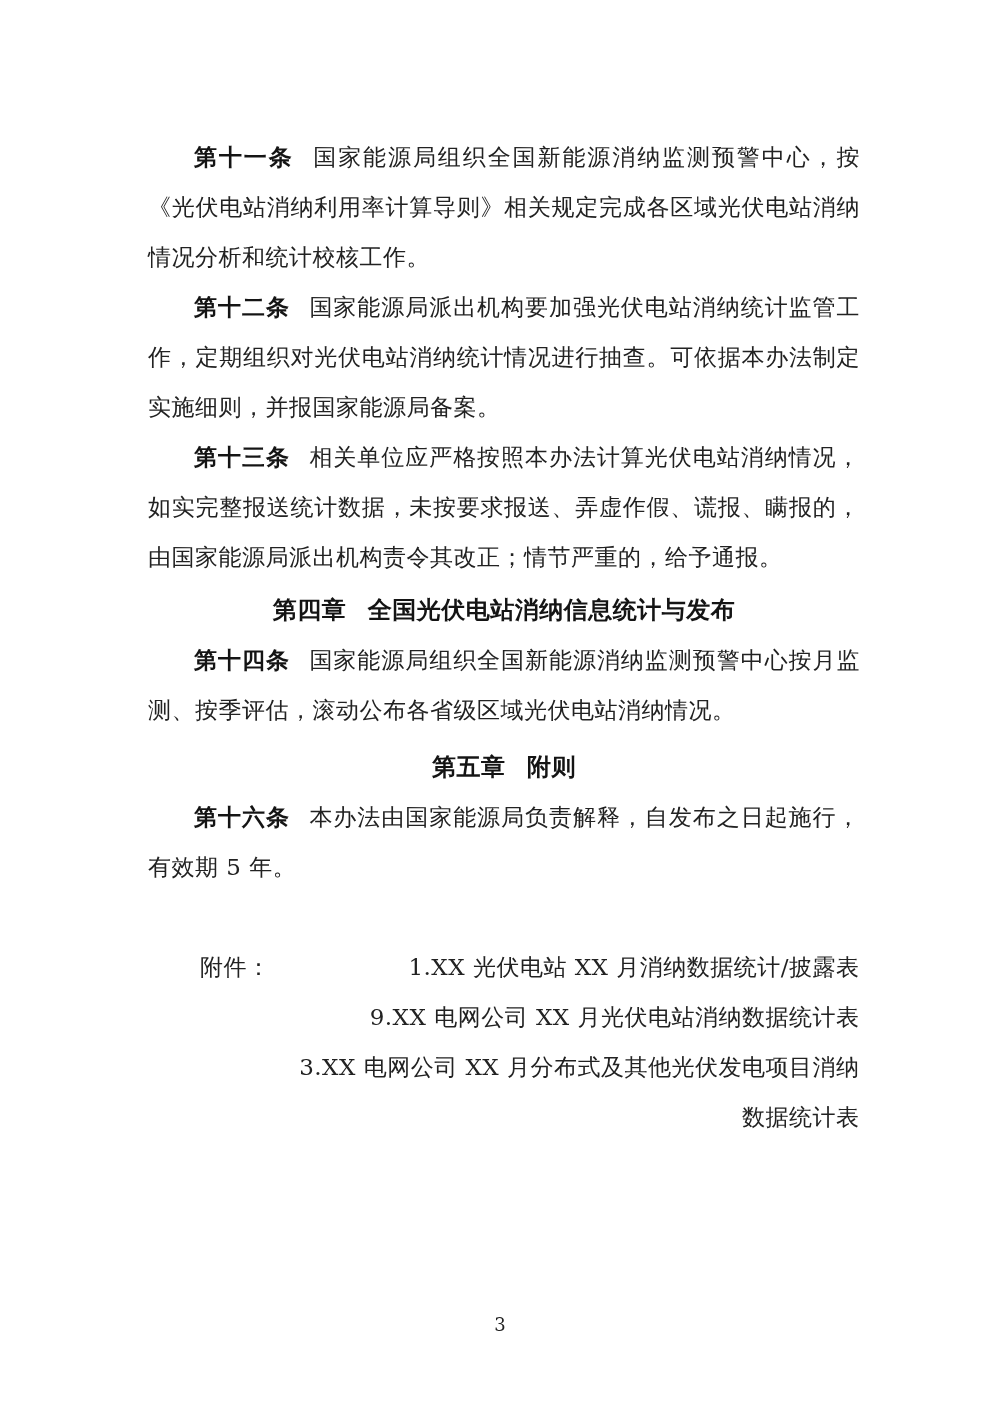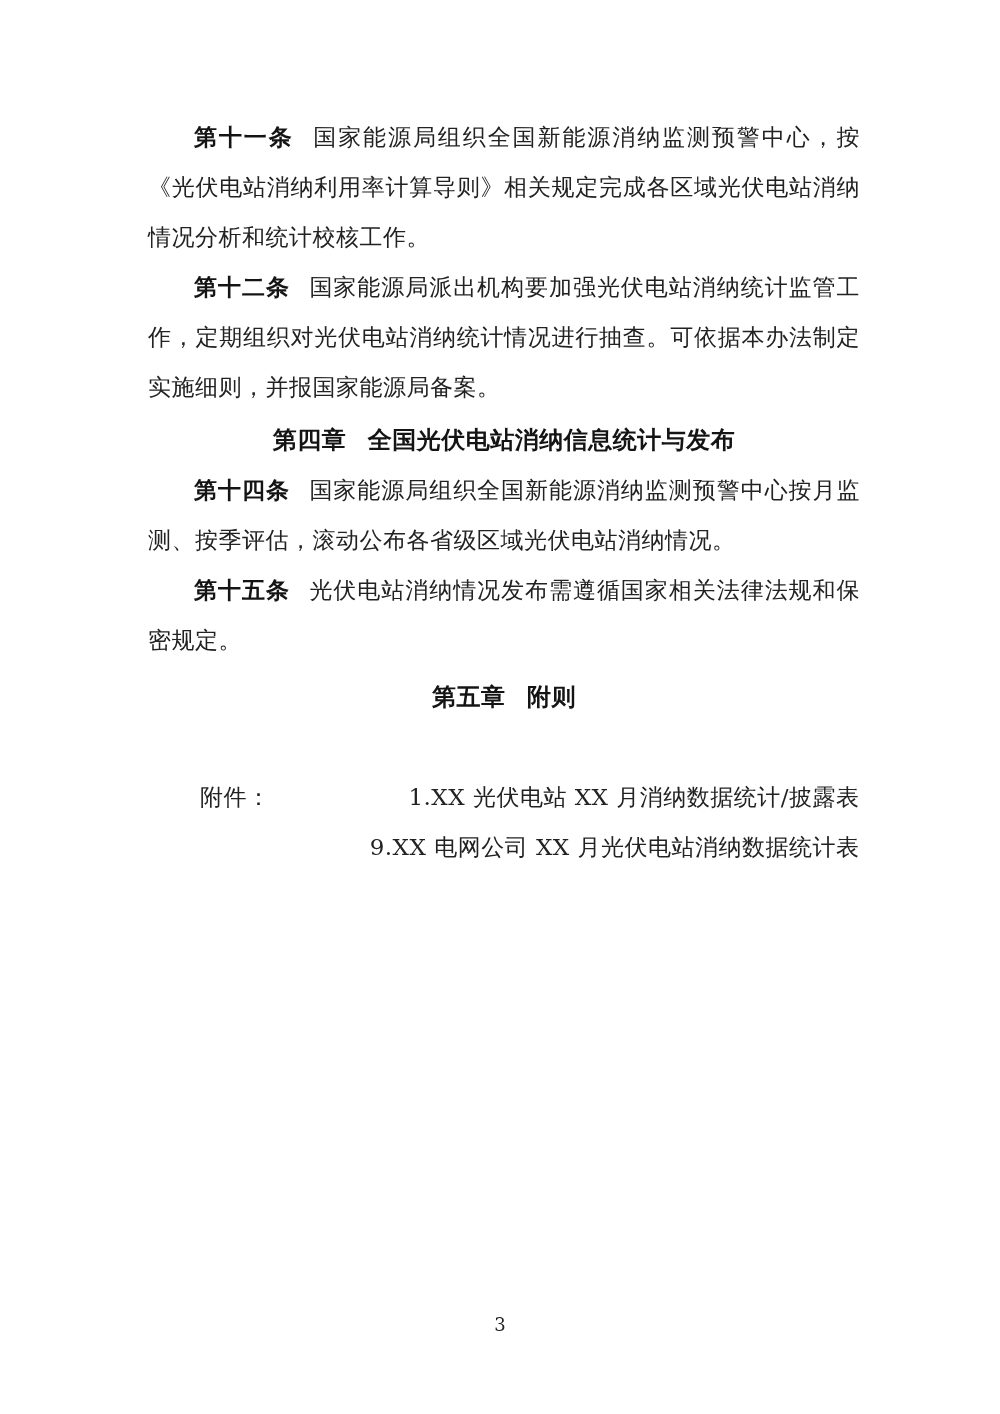--- a/index.html
+++ b/index.html
@@ -11,21 +11,21 @@
     position: relative;
     width: 1000px;
     height: 1414px;
     background: #ffffff;
     color: #1e1e1e;
     overflow: hidden;
   }
   .content {
     position: absolute;
     left: 148px;
-    top: 112px;
+    top: 132px;
     width: 712px;
   }
   .para {
     margin: 0;
     font-family: "DejaVu Serif", "Liberation Serif", serif;
     font-size: 23px;
     line-height: 50px;
     text-align: justify;
     text-indent: 2em;
     letter-spacing: 0.5px;
@@ -91,34 +91,36 @@
 </head>
 <body>
 
 <div class="page">
   <div class="content">
 
     <p class="para"><span class="art-num">第十一条</span><span>国家能源局组织全国新能源消纳监测预警中心，按《光伏电站消纳利用率计算导则》相关规定完成各区域光伏电站消纳情况分析和统计校核工作。</span></p>
 
     <p class="para"><span class="art-num">第十二条</span><span>国家能源局派出机构要加强光伏电站消纳统计监管工作，定期组织对光伏电站消纳统计情况进行抽查。可依据本办法制定实施细则，并报国家能源局备案。</span></p>
 
+    <p class="para"><span class="art-num">第十三条</span><span>相关单位应严格按照本办法计算光伏电站消纳情况，如实完整报送统计数据，未按要求报送、弄虚作假、谎报、瞒报的，由国家能源局派出机构责令其改正；情节严重的，给予通报。</span></p>
 
     <h2 class="chapter chapter-4"><span class="chapter-num">第四章</span><span class="chapter-title">全国光伏电站消纳信息统计与发布</span></h2>
 
     <p class="para"><span class="art-num">第十四条</span><span>国家能源局组织全国新能源消纳监测预警中心按月监测、按季评估，滚动公布各省级区域光伏电站消纳情况。</span></p>
 
-    <p class="para"><span class="art-num">第十五条</span><span>光伏电站消纳情况发布需遵循国家相关法律法规和保密规定。</span></p>
 
     <h2 class="chapter chapter-5"><span class="chapter-num">第五章</span><span class="chapter-title">附则</span></h2>
 
+    <p class="para"><span class="art-num">第十六条</span><span>本办法由国家能源局负责解释，自发布之日起施行，有效期 5 年。</span></p>
 
     <div class="attachments">
       <div class="attach-label">附件：</div>
       <div class="attach-items">
         <div class="attach-item">1.XX 光伏电站 XX 月消纳数据统计/披露表</div>
         <div class="attach-item">9.XX 电网公司 XX 月光伏电站消纳数据统计表</div>
+        <div class="attach-item">3.XX 电网公司 XX 月分布式及其他光伏发电项目消纳数据统计表</div>
       </div>
     </div>
 
   </div>
 
   <div class="page-number">3</div>
 </div>
 
 </body></html>

